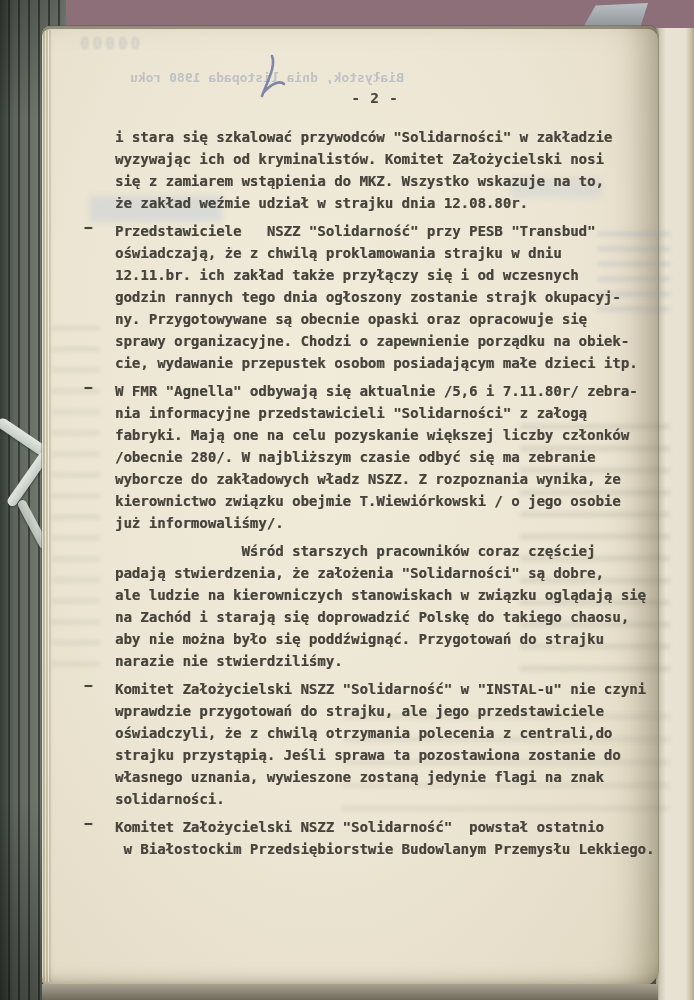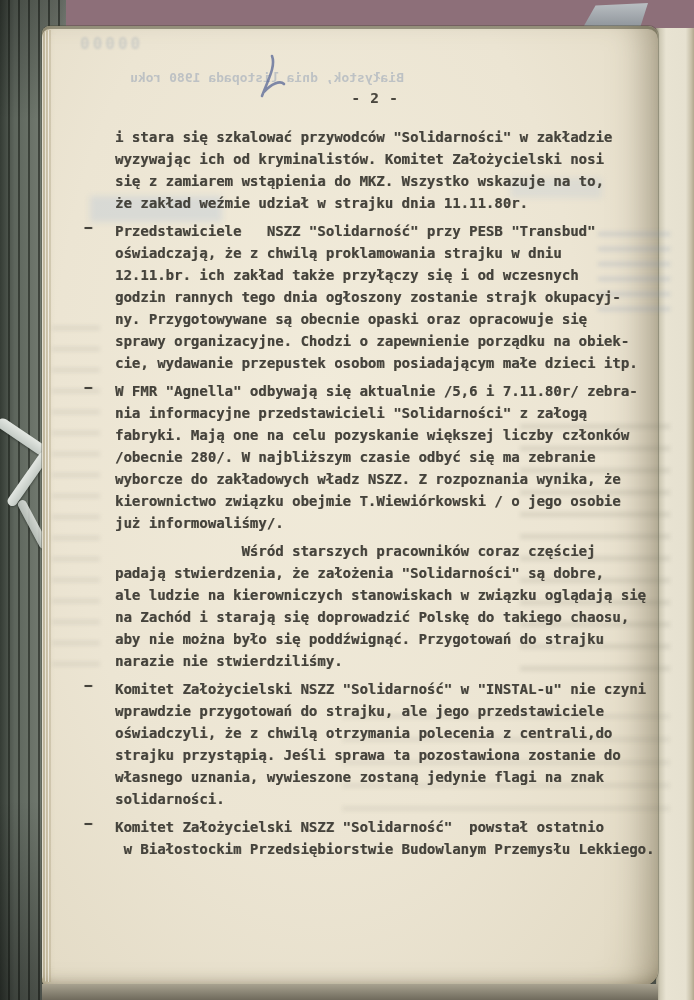--- a/index.html
+++ b/index.html
@@ -129,21 +129,21 @@
 
     <div class="content">
 
       <div class="page-number">- 2 -</div>
 
       <div class="para">
         <span class="bullet"></span>
         <div class="para-text">i stara się szkalować przywodców "Solidarności" w zakładzie
 wyzywając ich od kryminalistów. Komitet Założycielski nosi
 się z zamiarem wstąpienia do MKZ. Wszystko wskazuje na to,
-że zakład weźmie udział w strajku dnia 11.11.80r.</div>
+że zakład weźmie udział w strajku dnia 12.08.80r.</div>
       </div>
 
       <div class="para">
         <span class="bullet">-</span>
         <div class="para-text">Przedstawiciele   NSZZ "Solidarność" przy PESB "Transbud"
 oświadczają, że z chwilą proklamowania strajku w dniu
 12.11.br. ich zakład także przyłączy się i od wczesnych
 godzin rannych tego dnia ogłoszony zostanie strajk okupacyj-
 ny. Przygotowywane są obecnie opaski oraz opracowuje się
 sprawy organizacyjne. Chodzi o zapewnienie porządku na obiek-

